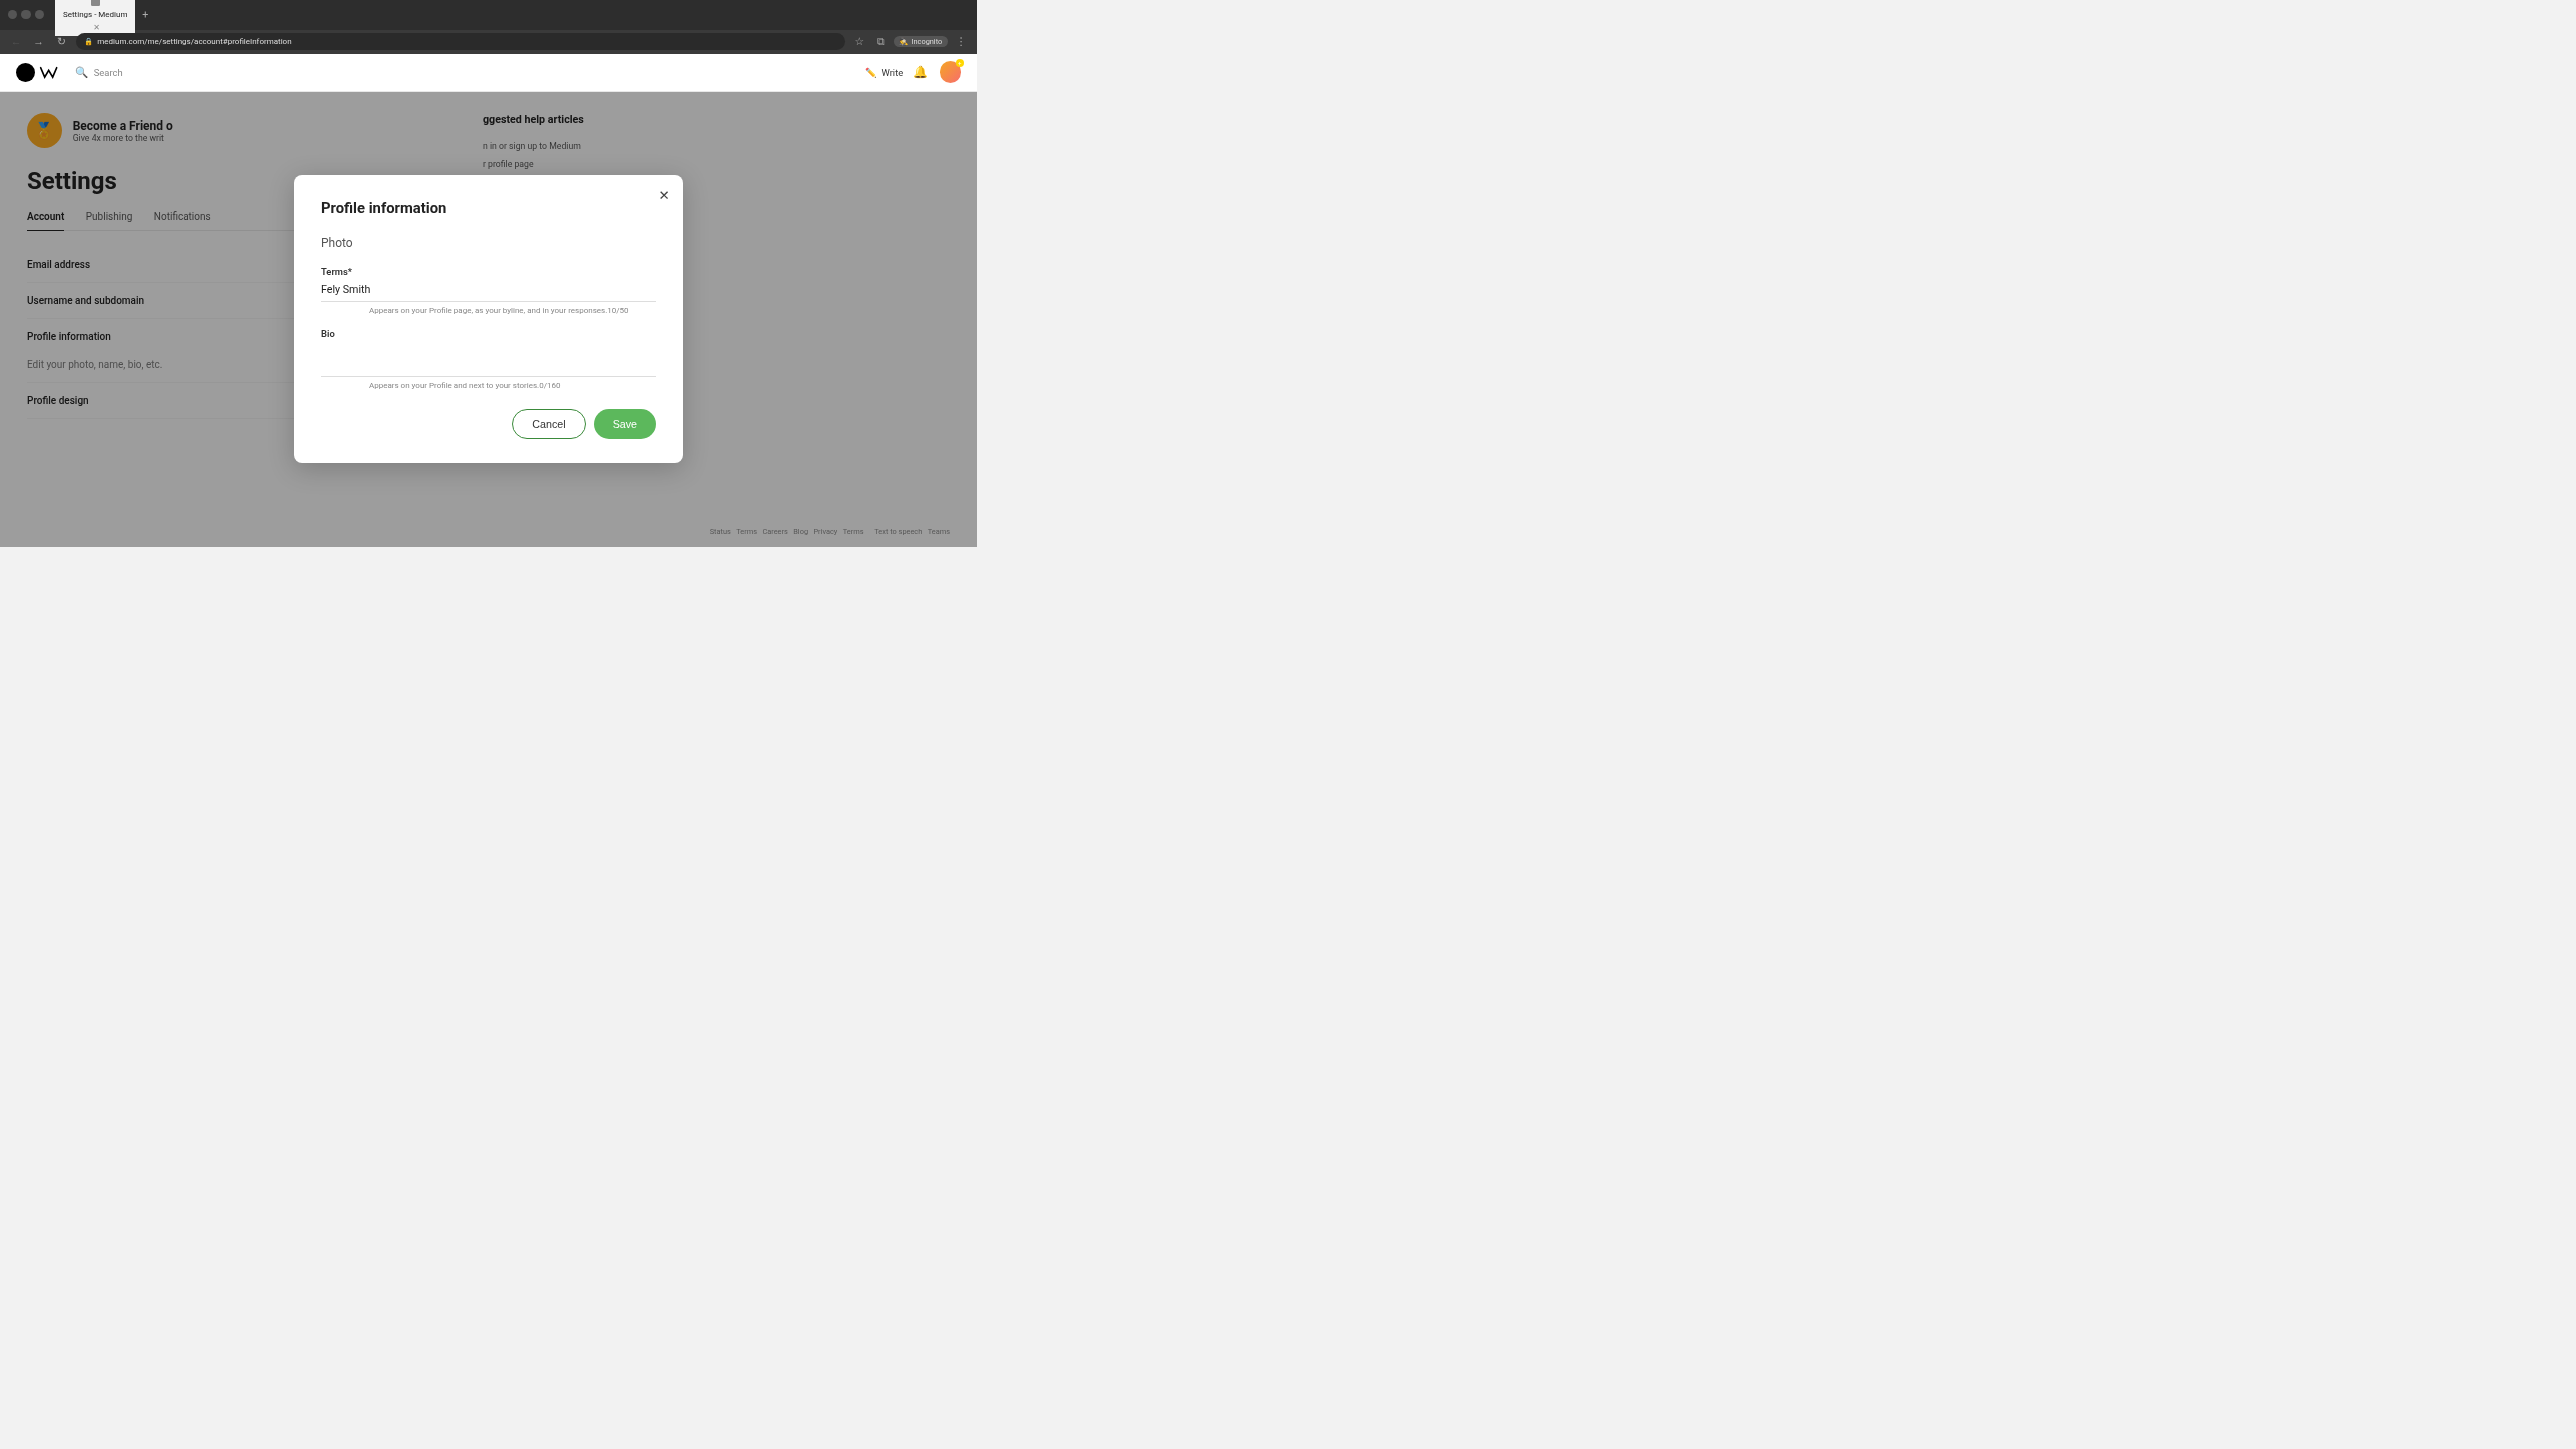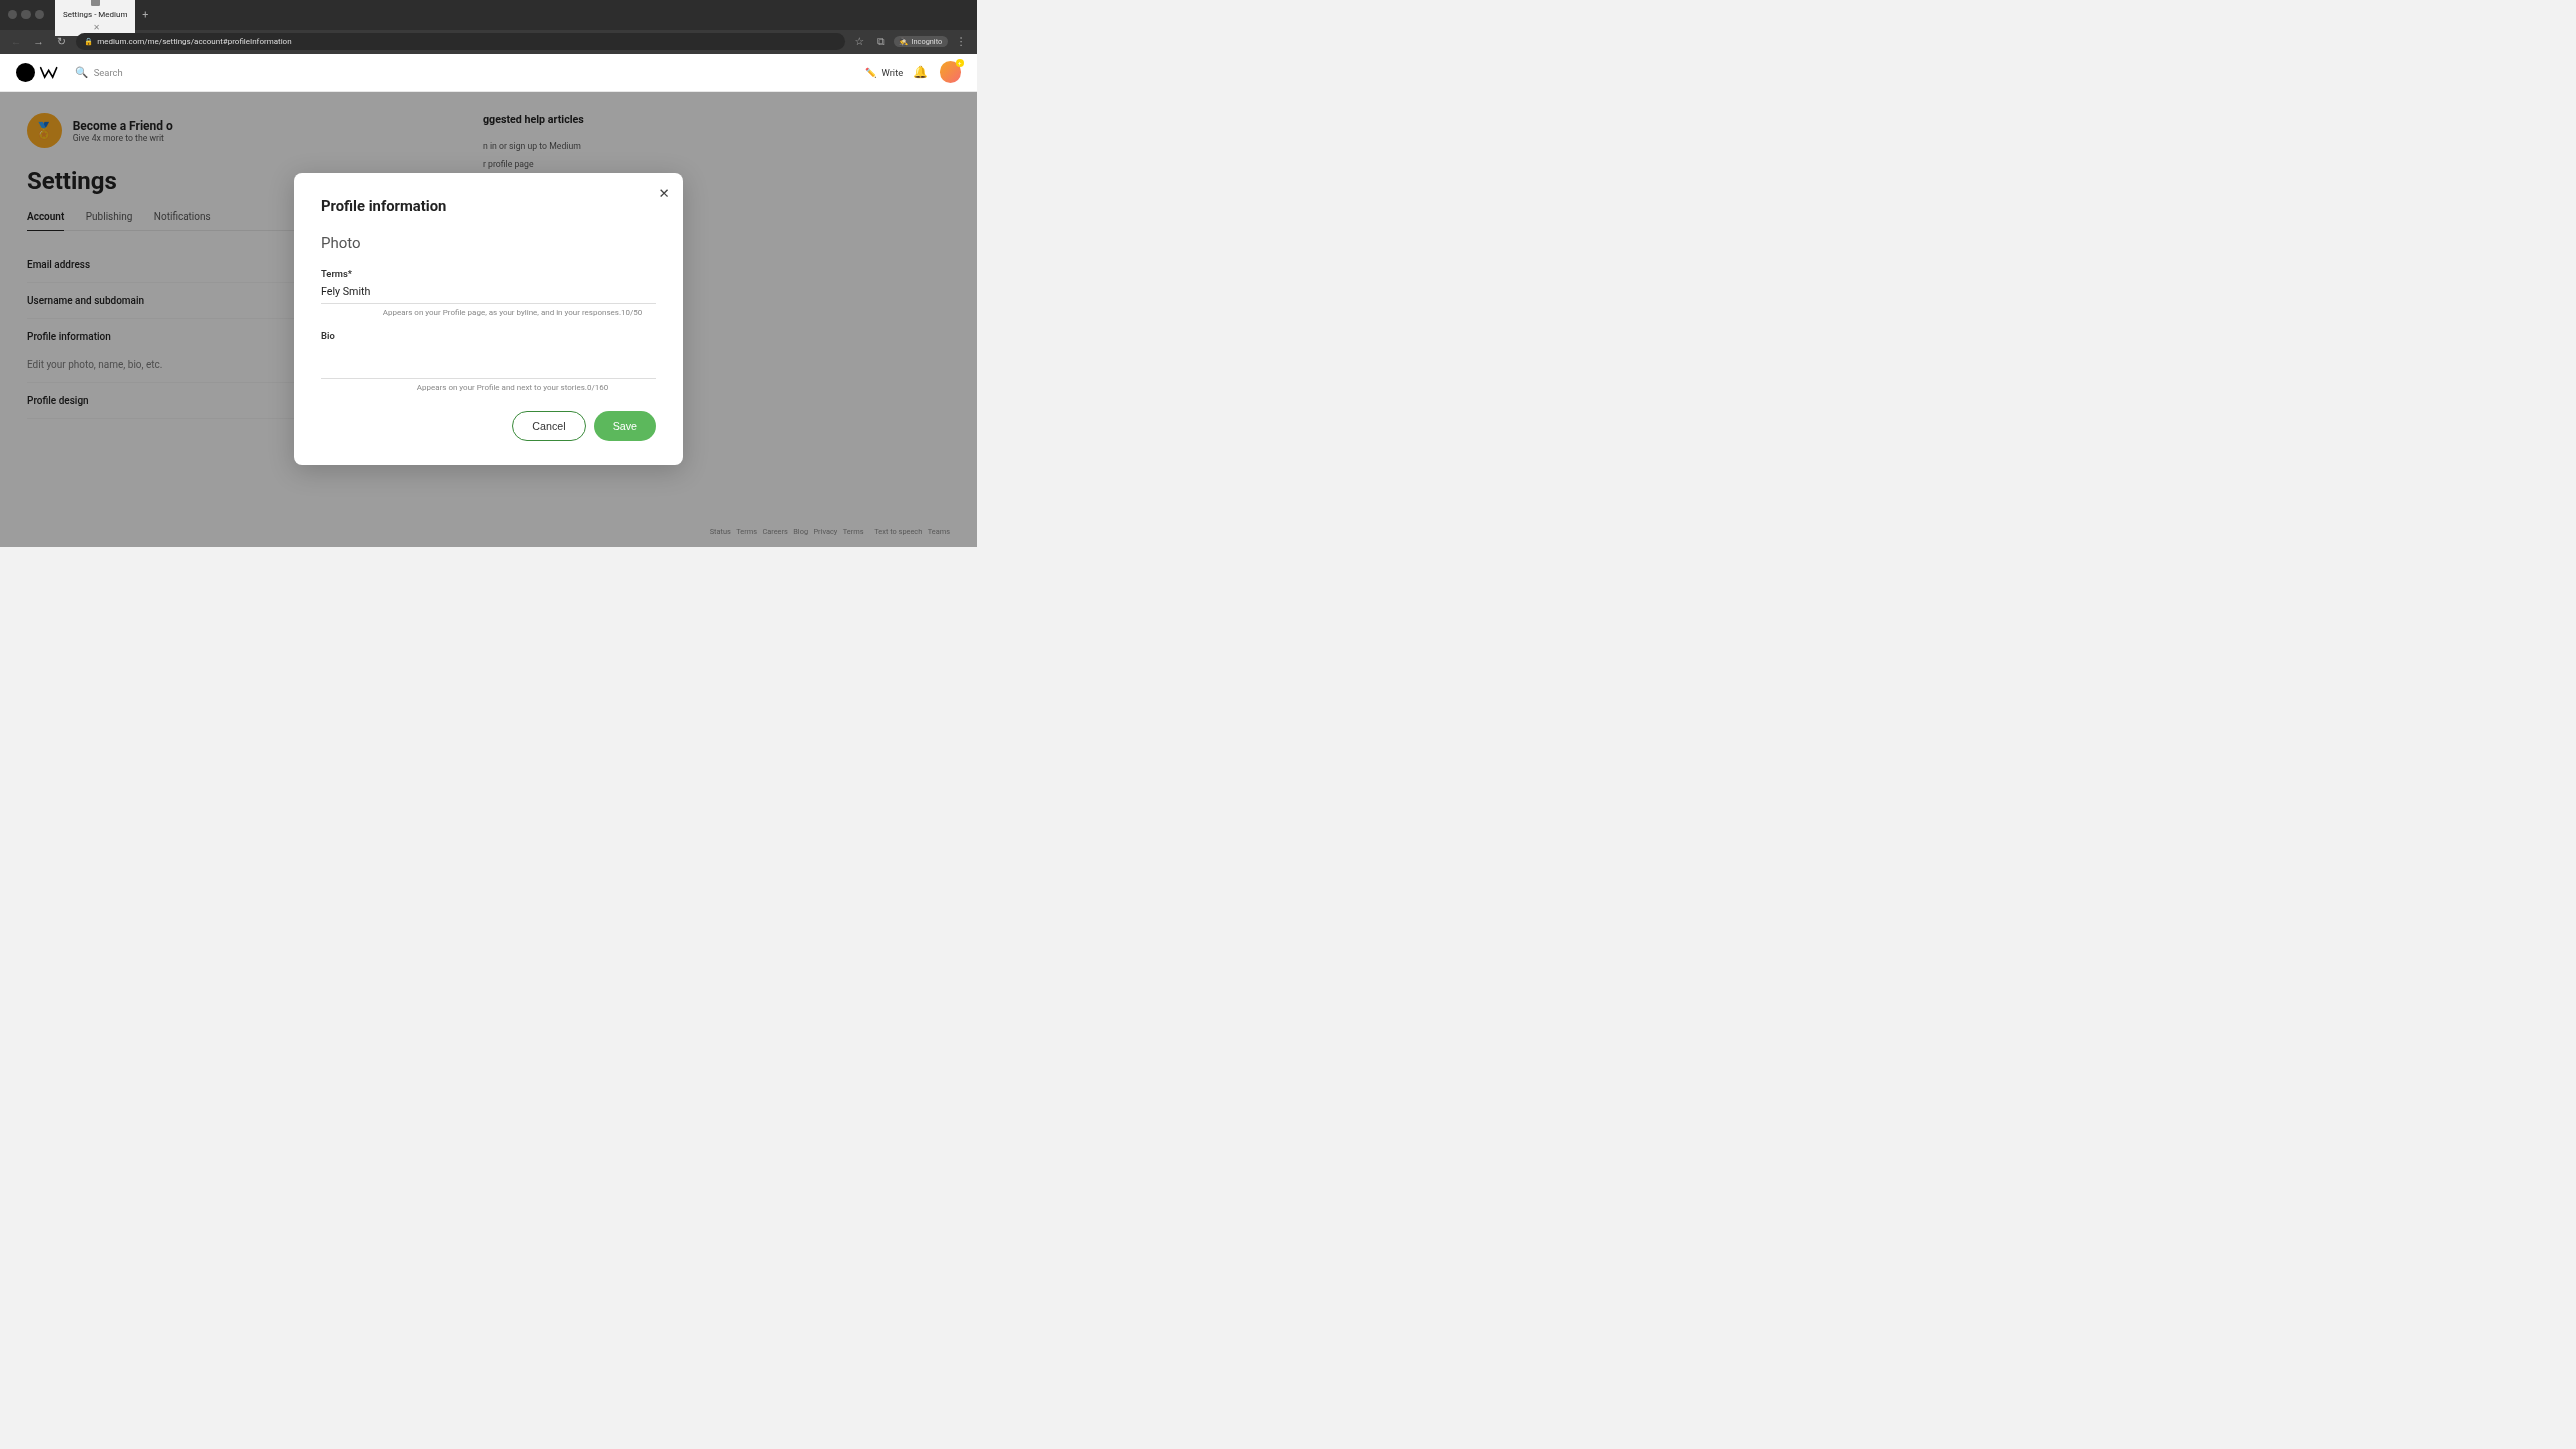--- a/index.html
+++ b/index.html
@@ -338,21 +338,21 @@
     .modal-title {
       font-size: 14.8px;
       font-weight: 700;
       color: #222;
       margin-bottom: 19px;
     }
 
     
     .photo-section { margin-bottom: 16px; }
     .photo-label {
-      font-size: 15px;
+      font-size: 12px;
       color: #555;
     }
     .photo-row {
       display: flex;
       align-items: flex-start;
       gap: 13.4px;
     }
     .photo-avatar {
       width: 48px; height: 48px;
       border-radius: 50%;
@@ -402,21 +402,21 @@
     }
     .field-value {
       font-size: 10.7px;
       color: #222;
       padding-bottom: 5.4px;
       border-bottom: 0.7px solid #ddd;
       width: 100%;
     }
     .field-meta {
       display: flex;
-      justify-content: center;
+      justify-content: flex-start;
       align-items: center;
       margin-top: 4px;
       margin-left: 48px;
     }
     .field-hint {
       font-size: 8px;
       color: #888;
     }
     .field-count {
       font-size: 8px;

